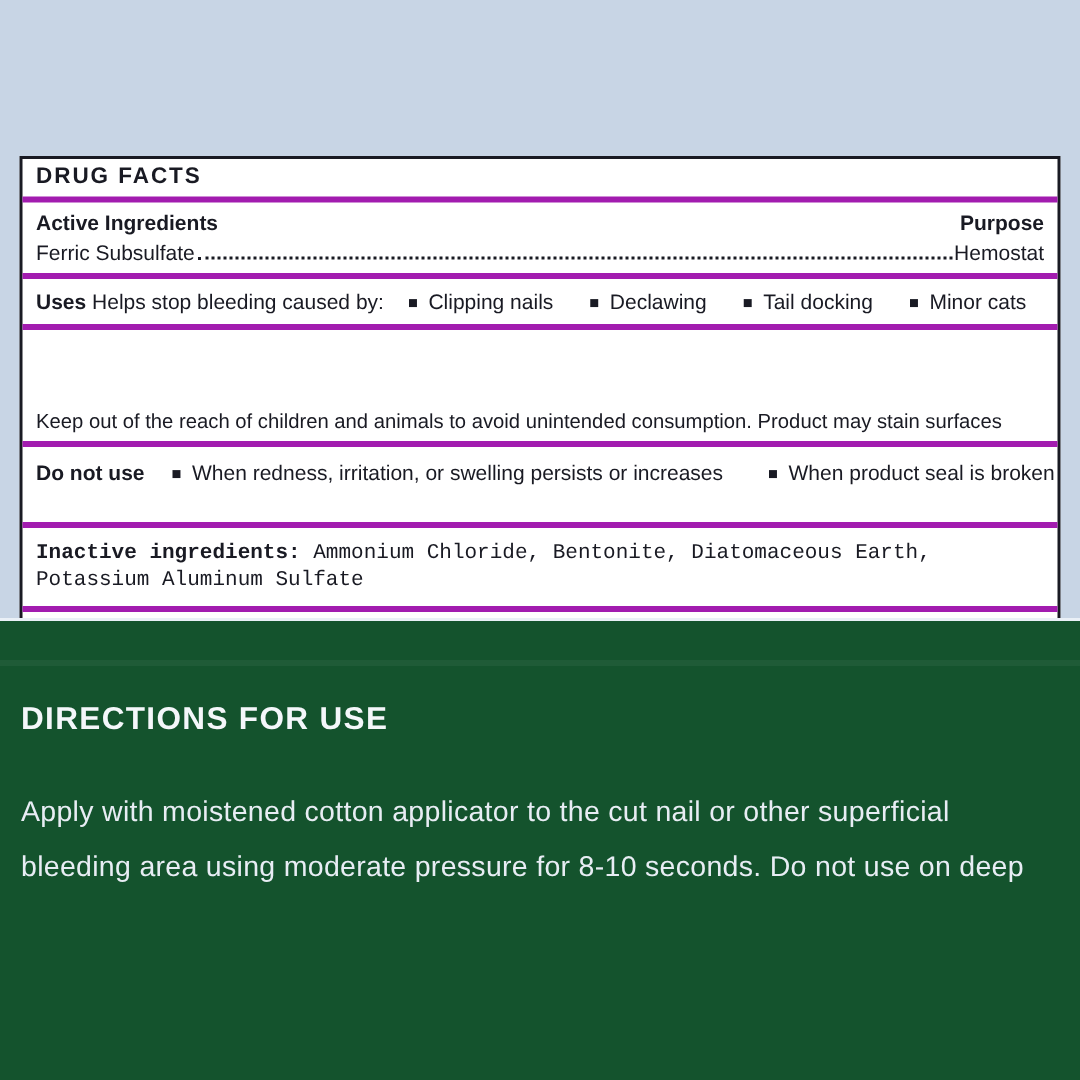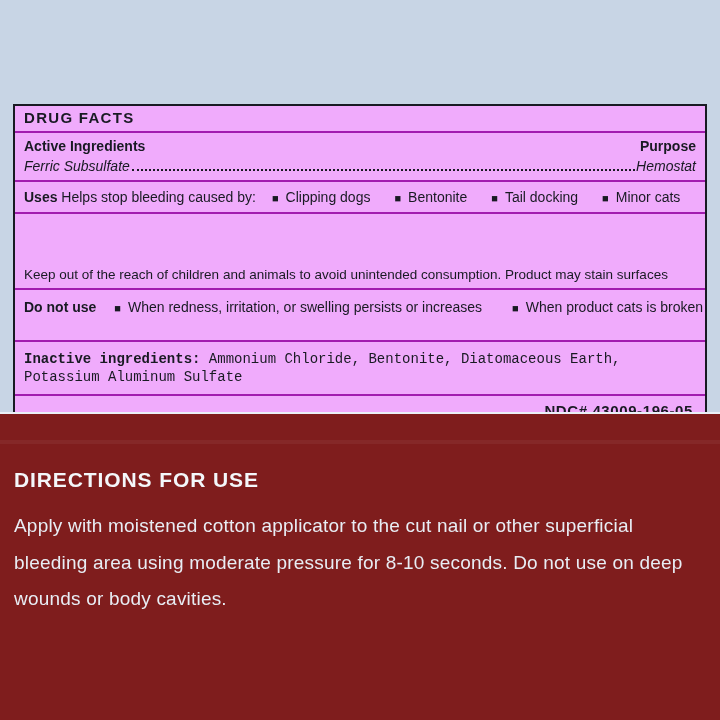--- a/index.html
+++ b/index.html
@@ -17,43 +17,43 @@
     background: #c8d5e5;
   }
   .section-divider {
     position: absolute; top: 412px; left: 0;
     width: 720px; height: 2px;
     background: #eaf0f7;
   }
   .dark-section {
     position: absolute; top: 414px; left: 0;
     width: 720px; height: 306px;
-    background: #7f1d1d;
+    background: #14532d;
     padding: 0 14px;
   }
   .dark-band {
     position: absolute; top: 26px; left: 0;
     width: 720px; height: 4px;
     background: rgba(255,255,255,0.05);
   }
 
   
   .facts-box {
     position: absolute; top: 104px; left: 13px;
     width: 694px;
     border: 2px solid #191a23;
-    background: #f0abfc;
+    background: #ffffff;
   }
-  .row { border-top: 2px solid #a21caf; padding: 4px 9px; font-size: 14px; line-height: 18px; }
+  .row { border-top: 4px solid #a21caf; padding: 4px 9px; font-size: 14px; line-height: 18px; }
   .row:first-child { border-top: none; }
 
   .row-title { padding: 2px 9px 3px; font-size: 15px; font-weight: bold; letter-spacing: 1.3px; line-height: 20px; }
 
   .active-line1 { display: flex; justify-content: space-between; font-weight: bold; line-height: 19px; }
-  .active-line2 { display: flex; align-items: baseline; line-height: 20px; font-style: italic; }
+  .active-line2 { display: flex; align-items: baseline; line-height: 20px; }
   .leader-dots {
     flex: 1 1 auto;
     border-bottom: 2px dotted #191a23;
     margin: 0 1px 4px 2px;
     height: 1px;
   }
 
   .uses-row { display: flex; align-items: flex-start; white-space: nowrap; padding-top: 6px; padding-bottom: 6px; }
   .uses-intro { margin-right: 16px; }
   .bold { font-weight: bold; }
@@ -75,21 +75,21 @@
 
   
   .directions-title {
     margin-top: 54px;
     color: #f4f7fa;
     font-size: 21px;
     font-weight: bold;
     letter-spacing: 0.9px;
   }
   .directions-body {
-    margin-top: 16px;
+    margin-top: 32px;
     color: #e8edf4;
     font-size: 19px;
     letter-spacing: 0.2px;
   }
   .directions-body .line { line-height: 36.5px; }
 </style>
 </head>
 <body>
 
 <div class="top-section">
@@ -107,25 +107,25 @@
         <span class="leader-dots"></span>
         <span>Hemostat</span>
       </div>
     </div>
 
     <div class="row uses-row">
       <span class="uses-intro"><span class="bold">Uses</span> <span>Helps stop bleeding caused by:</span></span>
       <span class="bullet-list">
           <span class="bullet-item">
           <span class="bullet-sq">■</span>
-          <span>Clipping dogs</span>
+          <span>Clipping nails</span>
         </span>
           <span class="bullet-item">
           <span class="bullet-sq">■</span>
-          <span>Bentonite</span>
+          <span>Declawing</span>
         </span>
           <span class="bullet-item">
           <span class="bullet-sq">■</span>
           <span>Tail docking</span>
         </span>
           <span class="bullet-item">
           <span class="bullet-sq">■</span>
           <span>Minor cats</span>
         </span>
         </span>
@@ -137,21 +137,21 @@
 
     <div class="row dnu-row">
       <span class="bold dnu-label">Do not use</span>
       <span class="bullet-list">
           <span class="bullet-item">
           <span class="bullet-sq">■</span>
           <span>When redness, irritation, or swelling persists or increases</span>
         </span>
           <span class="bullet-item">
           <span class="bullet-sq">■</span>
-          <span>When product cats is broken</span>
+          <span>When product seal is broken</span>
         </span>
         </span>
     </div>
 
     <div class="row inactive-row">
       <span class="bold">Inactive ingredients:</span>
       <span>Ammonium Chloride, Bentonite, Diatomaceous Earth, Potassium Aluminum Sulfate</span>
     </div>
 
     <div class="row ndc-row">NDC# 43009-196-05</div>
@@ -160,15 +160,14 @@
 </div>
 
 <div class="section-divider"></div>
 
 <div class="dark-section">
   <div class="dark-band"></div>
   <div class="directions-title">DIRECTIONS FOR USE</div>
   <div class="directions-body">
     <div class="line">Apply with moistened cotton applicator to the cut nail or other superficial</div>
     <div class="line">bleeding area using moderate pressure for 8-10 seconds. Do not use on deep</div>
-    <div class="line">wounds or body cavities.</div>
   </div>
 </div>
 
 </body></html>

